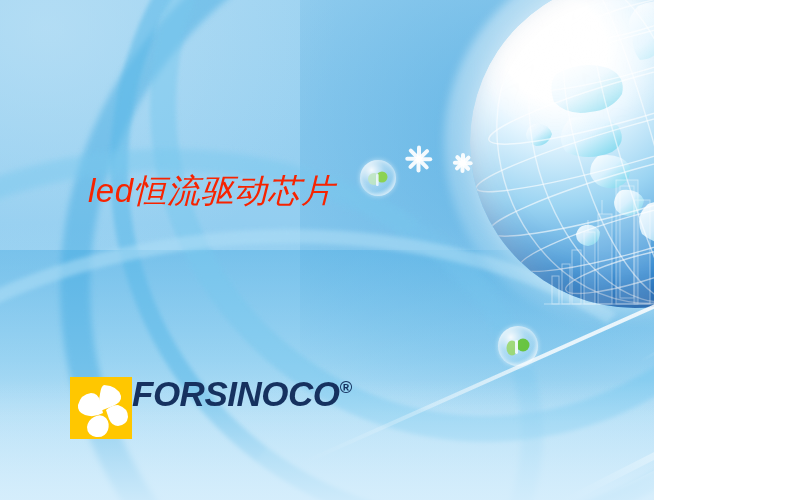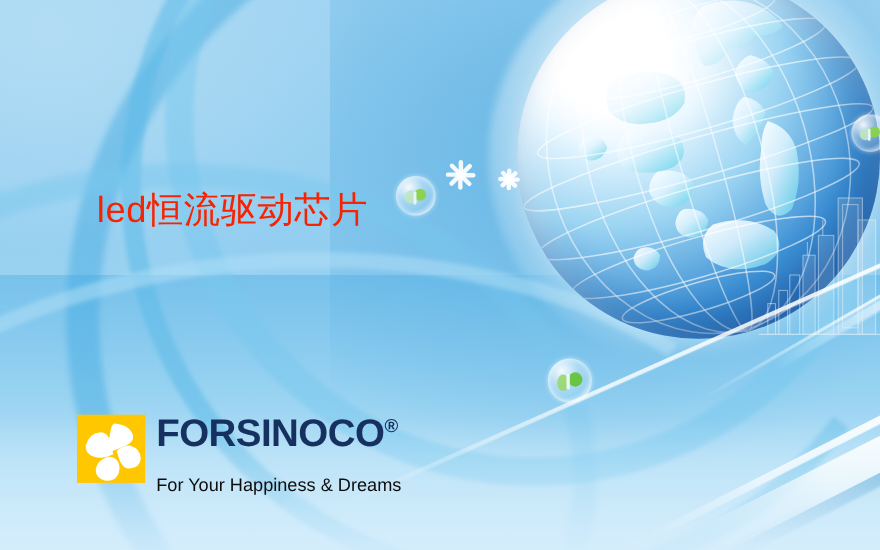--- a/index.html
+++ b/index.html
@@ -2,25 +2,26 @@
 <html><head>
 <meta charset="utf-8">
 <style>
   html, body {
     margin: 0;
     padding: 0;
     background: #ffffff;
   }
   #banner {
     position: relative;
-    width: 800px;
+    width: 654px;
     height: 500px;
     overflow: hidden;
     font-family: "Liberation Sans", sans-serif;
     background: linear-gradient(to bottom, #9ed3f1 0%, #93cef0 45%, #a9dbf5 72%, #c6e6f9 90%, #d3ecfb 100%);
+    font-style: italic;
   }
 
   
   .bg-layer { position: absolute; pointer-events: none; }
 
   .wash-right {
     left: 300px; top: -60px; width: 560px; height: 480px;
     background: radial-gradient(ellipse at 40% 40%, rgba(60,160,220,0.55) 0%, rgba(60,160,220,0.18) 55%, rgba(60,160,220,0) 75%);
   }
   .wash-bottom {
@@ -152,25 +153,24 @@
     display: flex;
     align-items: flex-start;
   }
   #logo-mark {
     width: 62px; height: 62px;
     background: #ffc700;
     flex: 0 0 auto;
     position: relative;
   }
   #logo-text {
-    margin-left: 10px;
+    margin-left: 0;
     display: flex;
     flex-direction: column;
     justify-content: flex-start;
-    gap: 16px;
   }
   #logo-wordmark {
     color: #16315f;
     font-size: 35px;
     font-weight: bold;
     line-height: 34px;
     letter-spacing: -0.5px;
     white-space: nowrap;
   }
   #logo-wordmark .reg {
@@ -417,17 +417,16 @@
           <path d="M48 28 q10 3 10 12 q-1 8 -10 9 q-6 0 -9 -7 l-3 -9 q6 -5 12 -5z"></path>
           <path d="M8 28 q3 -11 13 -12 q7 0 9 8 l3 12 q-9 5 -18 2 q-8 -3 -7 -10z"></path>
           <path d="M24 40 q7 -4 12 1 q4 5 2 12 q-3 8 -12 7 q-9 -2 -9 -10 q1 -7 7 -10z"></path>
         </g>
       </svg>
     </div>
     <div id="logo-text">
       <div id="logo-wordmark">
         <span>FORSINOCO</span><span class="reg">®</span>
       </div>
-      <div id="logo-tagline">For Your Happiness &amp; Dreams</div>
     </div>
   </div>
 
 </div>
 
 </body></html>

